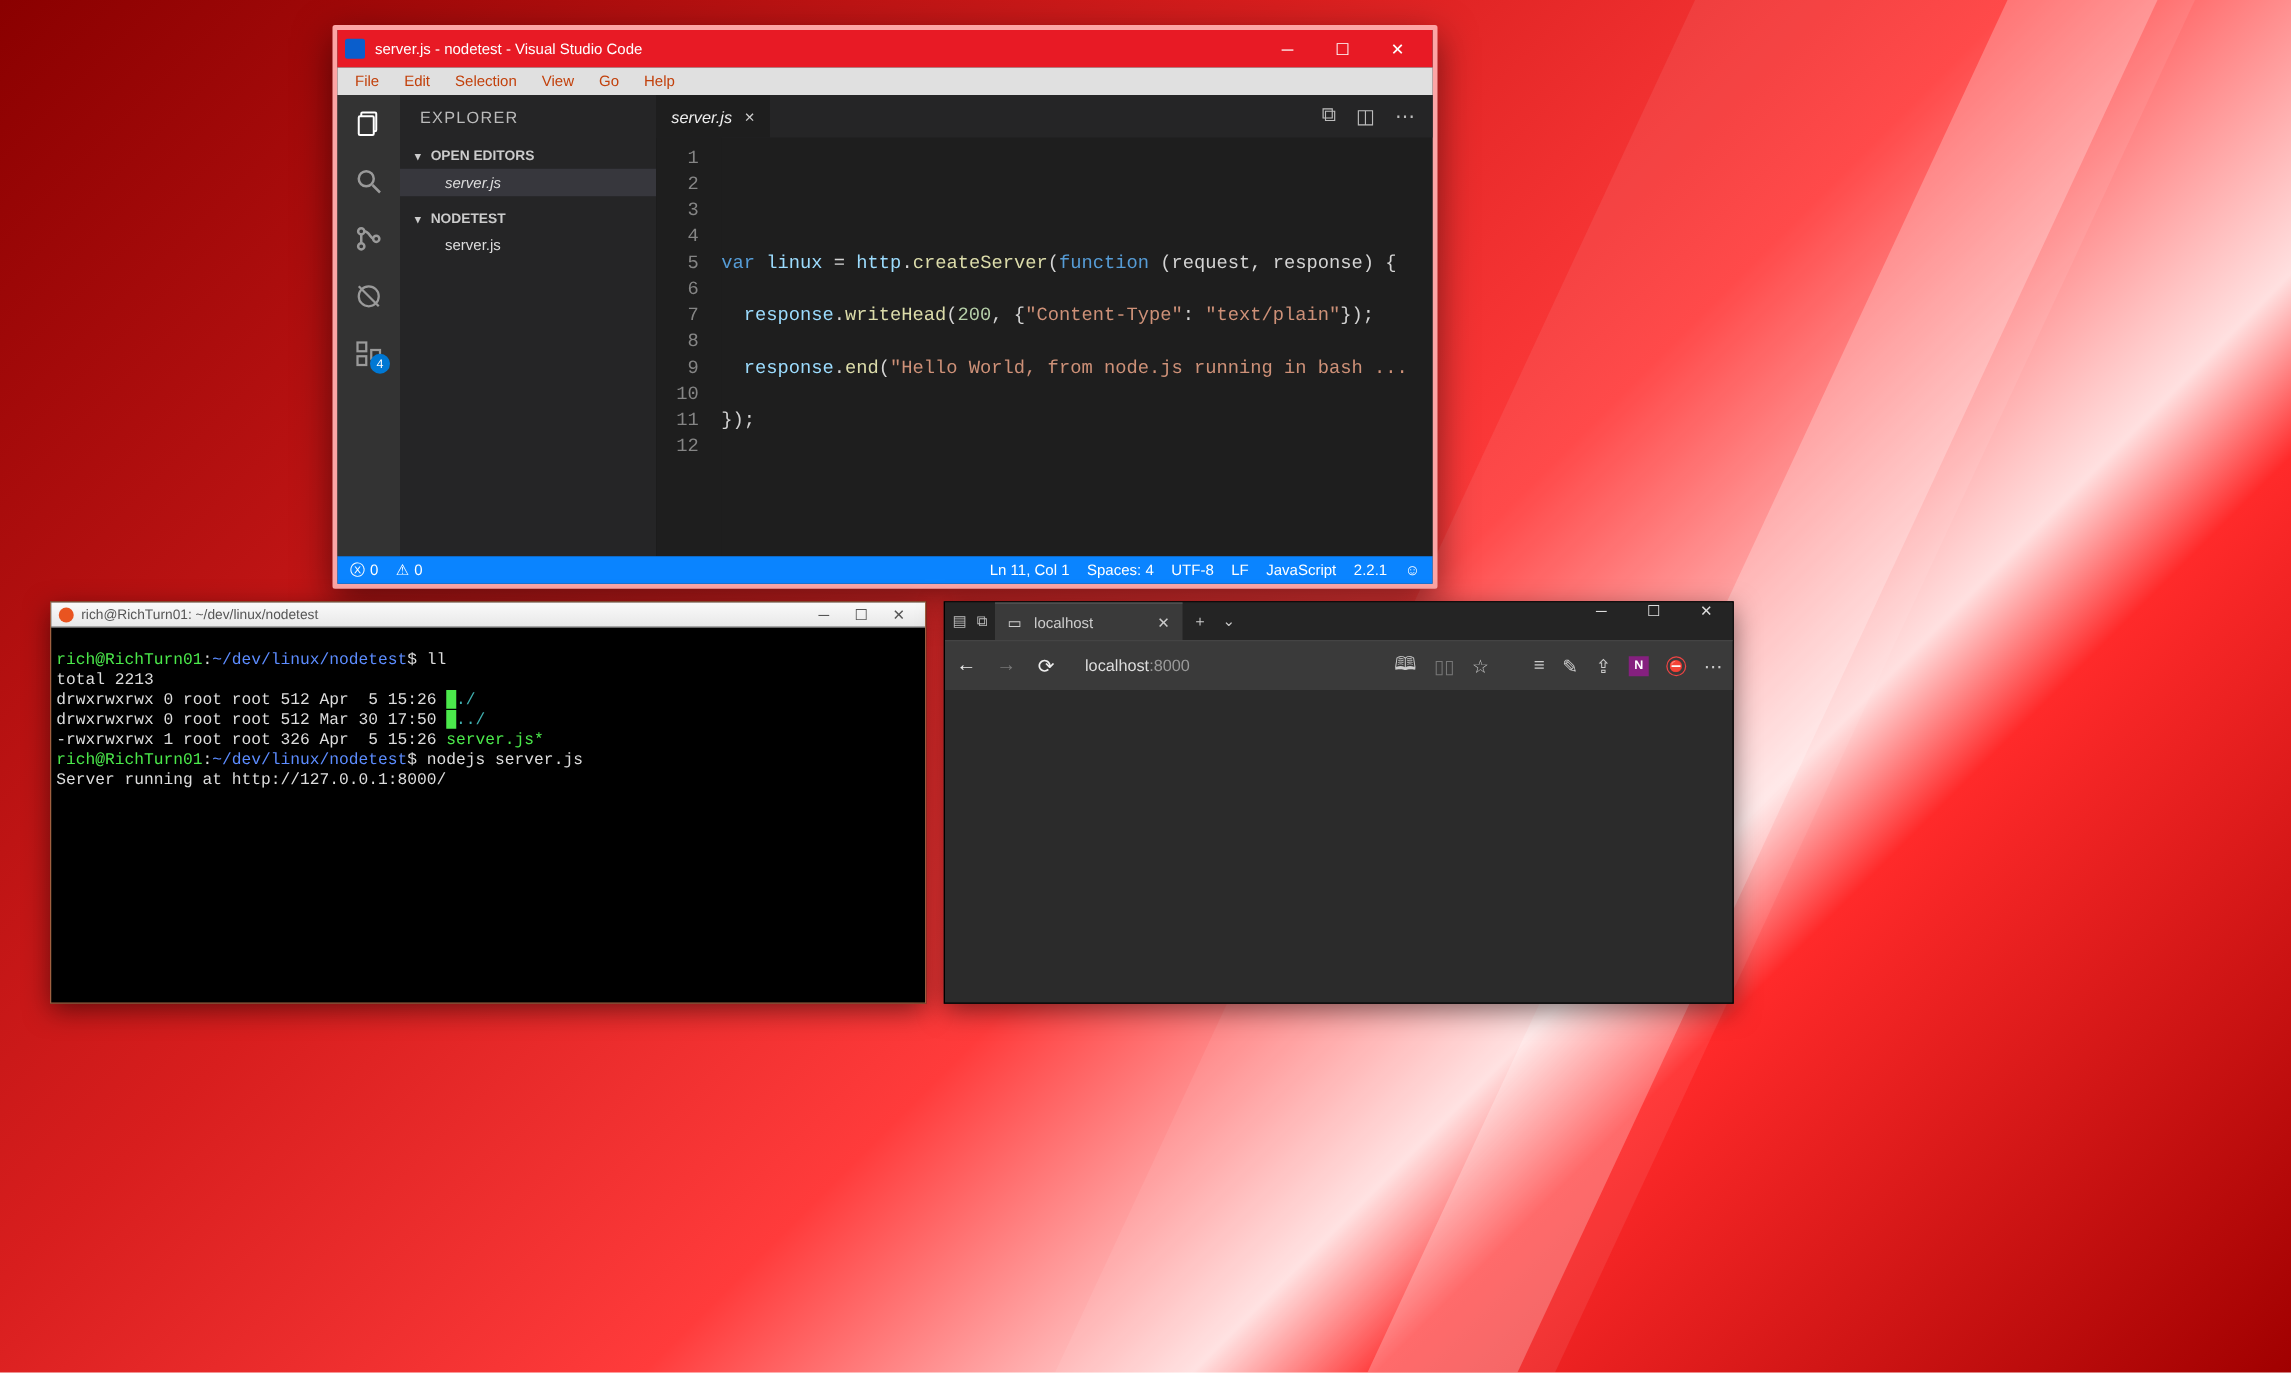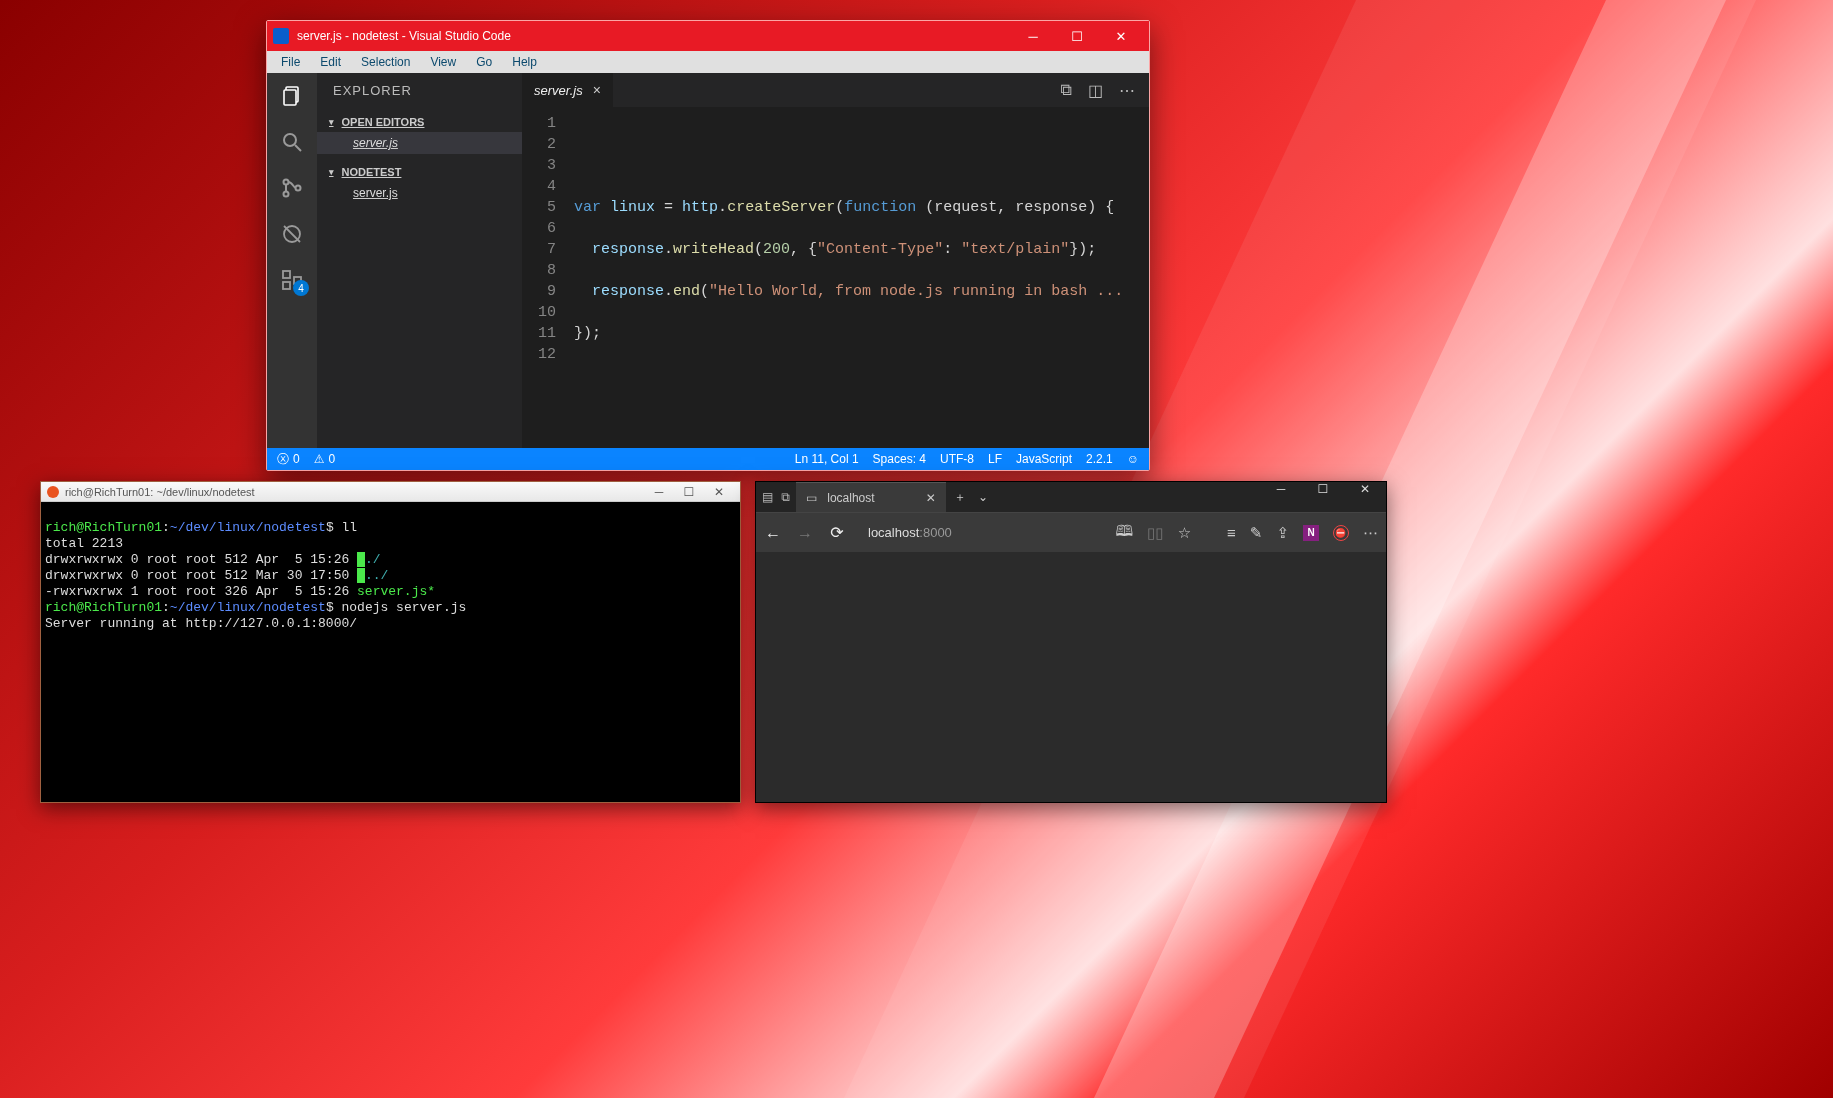--- a/index.html
+++ b/index.html
@@ -9,55 +9,55 @@
     background: linear-gradient(135deg, #8a0000 0%, #d81e1e 35%, #ff3b3b 55%, #ffe0e0 70%, #ff2a2a 75%, #a00000 100%);
     position: relative;
   }
   .wp-beam { position:absolute; background: rgba(255,255,255,0.08); transform: skewX(-25deg); }
   .beam1 { left:1100px; top:0; width:400px; height:1098px; }
   .beam2 { left:1350px; top:0; width:120px; height:1098px; background: rgba(255,255,255,0.25); }
 
   
   .vscode {
     position: absolute; left: 266px; top: 20px; width: 884px; height: 451px;
-    background:#1e1e1e; border:1px solid #fca5a5; border-radius:2px;
+    background:#1e1e1e; border:4px solid #fca5a5; border-radius:2px;
     display:flex; flex-direction:column;
     box-shadow: 0 10px 30px rgba(0,0,0,0.5);
   }
   .vscode .titlebar {
     height: 30px; background:#e81a25; color:#fff; display:flex; align-items:center;
     font-size:12px; padding:0 6px;
   }
   .vscode .titlebar .vscode-logo {
     width:16px;height:16px;background:#0a5ecc;display:inline-block;margin-right:8px;border-radius:2px;
   }
   .vscode .titlebar .spacer { flex:1; }
   .vscode .titlebar .winbtn { width:44px; text-align:center; font-size:13px; color:#fff; }
   .vscode .menubar {
-    height:22px; background:#e0e0e0; color:#0c4a6e; display:flex; align-items:center;
+    height:22px; background:#e0e0e0; color:#c2410c; display:flex; align-items:center;
     font-size:12px; padding-left:6px; gap:4px;
   }
   .vscode .menubar span { padding:2px 8px; }
   .vscode .body { flex:1; display:flex; min-height:0; }
   .vscode .activity {
     width:50px; background:#333; display:flex; flex-direction:column; align-items:center; padding-top:10px; gap:20px;
   }
   .vscode .activity .aicon { width:26px; height:26px; display:flex; align-items:center; justify-content:center; color:#9a9a9a; }
   .vscode .activity .aicon.active { color:#fff; }
   .vscode .activity .aicon svg { width:24px; height:24px; }
   .vscode .activity .badge {
     position:absolute; margin-left:18px; margin-top:16px;
     background:#0078d4; color:#fff; border-radius:50%; width:16px; height:16px;
     display:flex;align-items:center;justify-content:center; font-size:10px;
   }
   .vscode .sidebar {
     width:205px; background:#252526; color:#ccc; font-size:12px;
   }
   .vscode .sidebar .panelTitle { padding:10px 16px; color:#bbb; letter-spacing:1px; font-size:13px; }
-  .vscode .sidebar .section { padding:4px 0;text-decoration:underline; }
+  .vscode .sidebar .section { padding:4px 0; }
   .vscode .sidebar .sectionHeader { padding:4px 12px; font-weight:700; font-size:11px; color:#ccc; display:flex; align-items:center; gap:4px; }
   .vscode .sidebar .chev::before { content:"▾"; font-size:9px; margin-right:4px; color:#ccc; }
   .vscode .sidebar .item { padding:4px 8px 4px 36px; font-style:italic; color:#ddd; }
   .vscode .sidebar .item.sel { background:#37373d; }
   .vscode .sidebar .item2 { padding:4px 8px 4px 36px; color:#ddd; }
   .vscode .editor { flex:1; background:#1e1e1e; display:flex; flex-direction:column; min-width:0; }
   .vscode .tabs { height:34px; background:#252526; display:flex; align-items:center; padding-left:0; }
   .vscode .tabs .tab { background:#1e1e1e; color:#eee; height:34px; display:flex; align-items:center; padding:0 12px; font-size:13px; font-style:italic; gap:10px; }
   .vscode .tabs .tab .close { font-style:normal; color:#ccc; font-size:14px; }
   .vscode .tabs .spacer { flex:1; }

